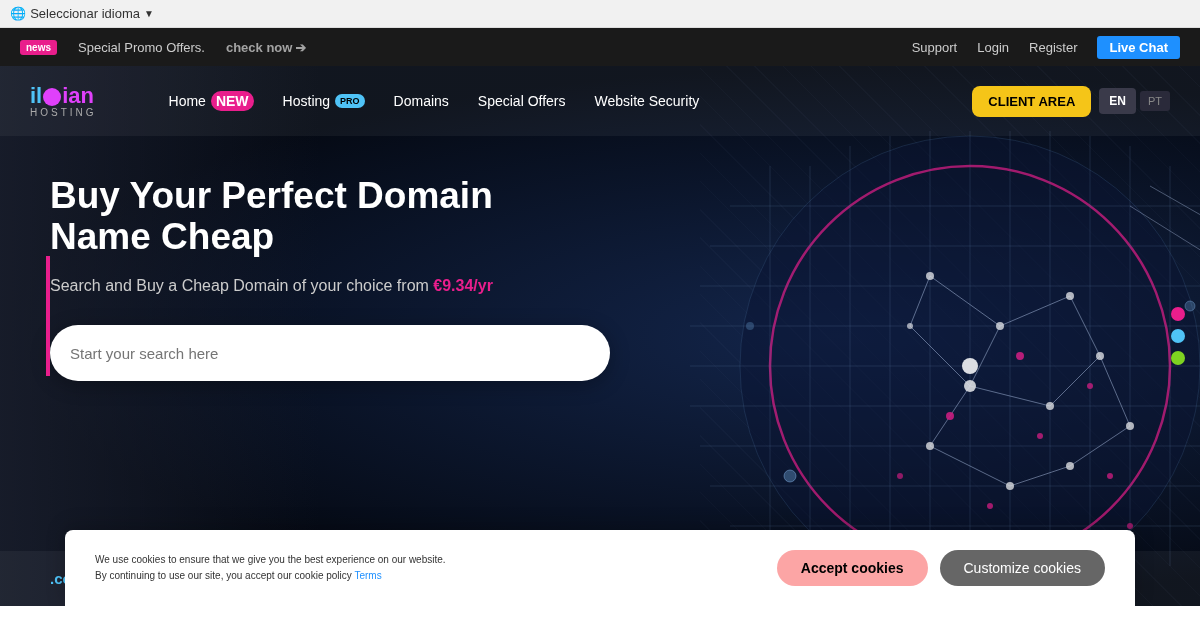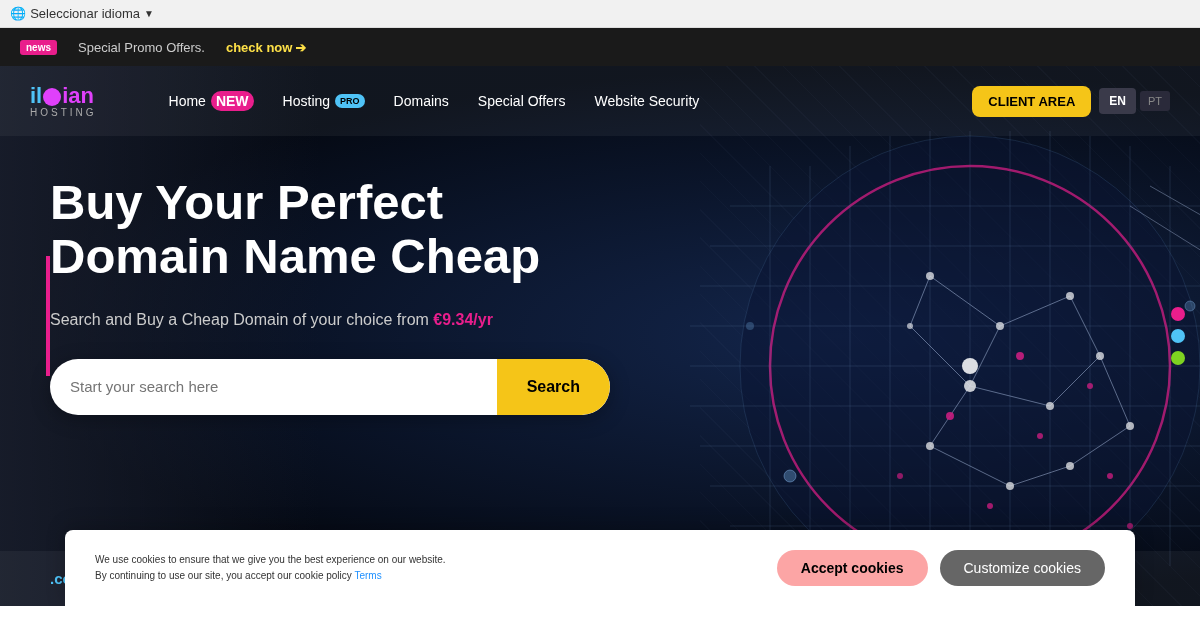--- a/index.html
+++ b/index.html
@@ -40,21 +40,21 @@
     .notif-badge {
       background: #e91e8c;
       color: white;
       font-size: 10px;
       font-weight: bold;
       padding: 2px 6px;
       border-radius: 3px;
       text-transform: lowercase;
     }
     .notif-link {
-      color: #fde047;
+      color: #a3a3a3;
       font-weight: bold;
       text-decoration: none;
       display: flex;
       align-items: flex-end;
       gap: 3px;
     }
     .notif-right {
       display: flex;
       align-items: center;
       gap: 20px;
@@ -190,25 +190,25 @@
     }
 
     
     .hero-content {
       position: relative;
       z-index: 5;
       padding: 40px 50px;
       max-width: 640px;
     }
     .hero-title {
-      font-size: 49px;
+      font-size: 37px;
       font-weight: 900;
       color: white;
       line-height: 1.1;
-      margin-bottom: 27px;
+      margin-bottom: 20px;
     }
     .hero-subtitle {
       font-size: 16px;
       color: #ccc;
       margin-bottom: 30px;
     }
     .hero-subtitle .price {
       color: #e91e8c;
       font-weight: bold;
     }
@@ -395,20 +395,26 @@
 
 <div class="notif-bar">
   <div class="notif-left">
     <span class="notif-badge">news</span>
     <span>Special Promo Offers.</span>
     <a class="notif-link" href="#">
       <span>check now</span>
       <span>➔</span>
     </a>
   </div>
+  <div class="notif-right">
+    <a href="#">Support</a>
+    <a href="#">Login</a>
+    <a href="#">Register</a>
+    <a href="#" class="live-chat-btn">Live Chat</a>
+  </div>
 </div>
 
 <div class="hero">
   <div class="hero-bg"></div>
   <div class="bg-lines"></div>
   <div class="building-overlay"></div>
 
   <svg class="globe-svg" viewBox="0 0 580 480">
 
     <circle cx="320" cy="240" r="230" fill="rgba(10,20,50,0.6)" stroke="rgba(100,150,200,0.2)" stroke-width="1"></circle>
@@ -515,21 +521,20 @@
   </nav>
 
   <div class="hero-content">
     <div class="hero-line"></div>
     <h1 class="hero-title">Buy Your Perfect Domain Name Cheap</h1>
     <p class="hero-subtitle">
       <span>Search and Buy a Cheap Domain of your choice from </span><span class="price">€9.34/yr</span>
     </p>
     <div class="search-box">
       <input class="search-input" type="text" placeholder="Start your search here" style="">
-      <button class="search-btn">Search</button>
     </div>
   </div>
 
   <div class="domain-strip">
     <div class="domain-item">
       <span class="domain-ext">.com</span>
       <span class="domain-price">€10.50</span>
     </div>
     <div class="domain-item">
       <span class="domain-ext">.net</span>

